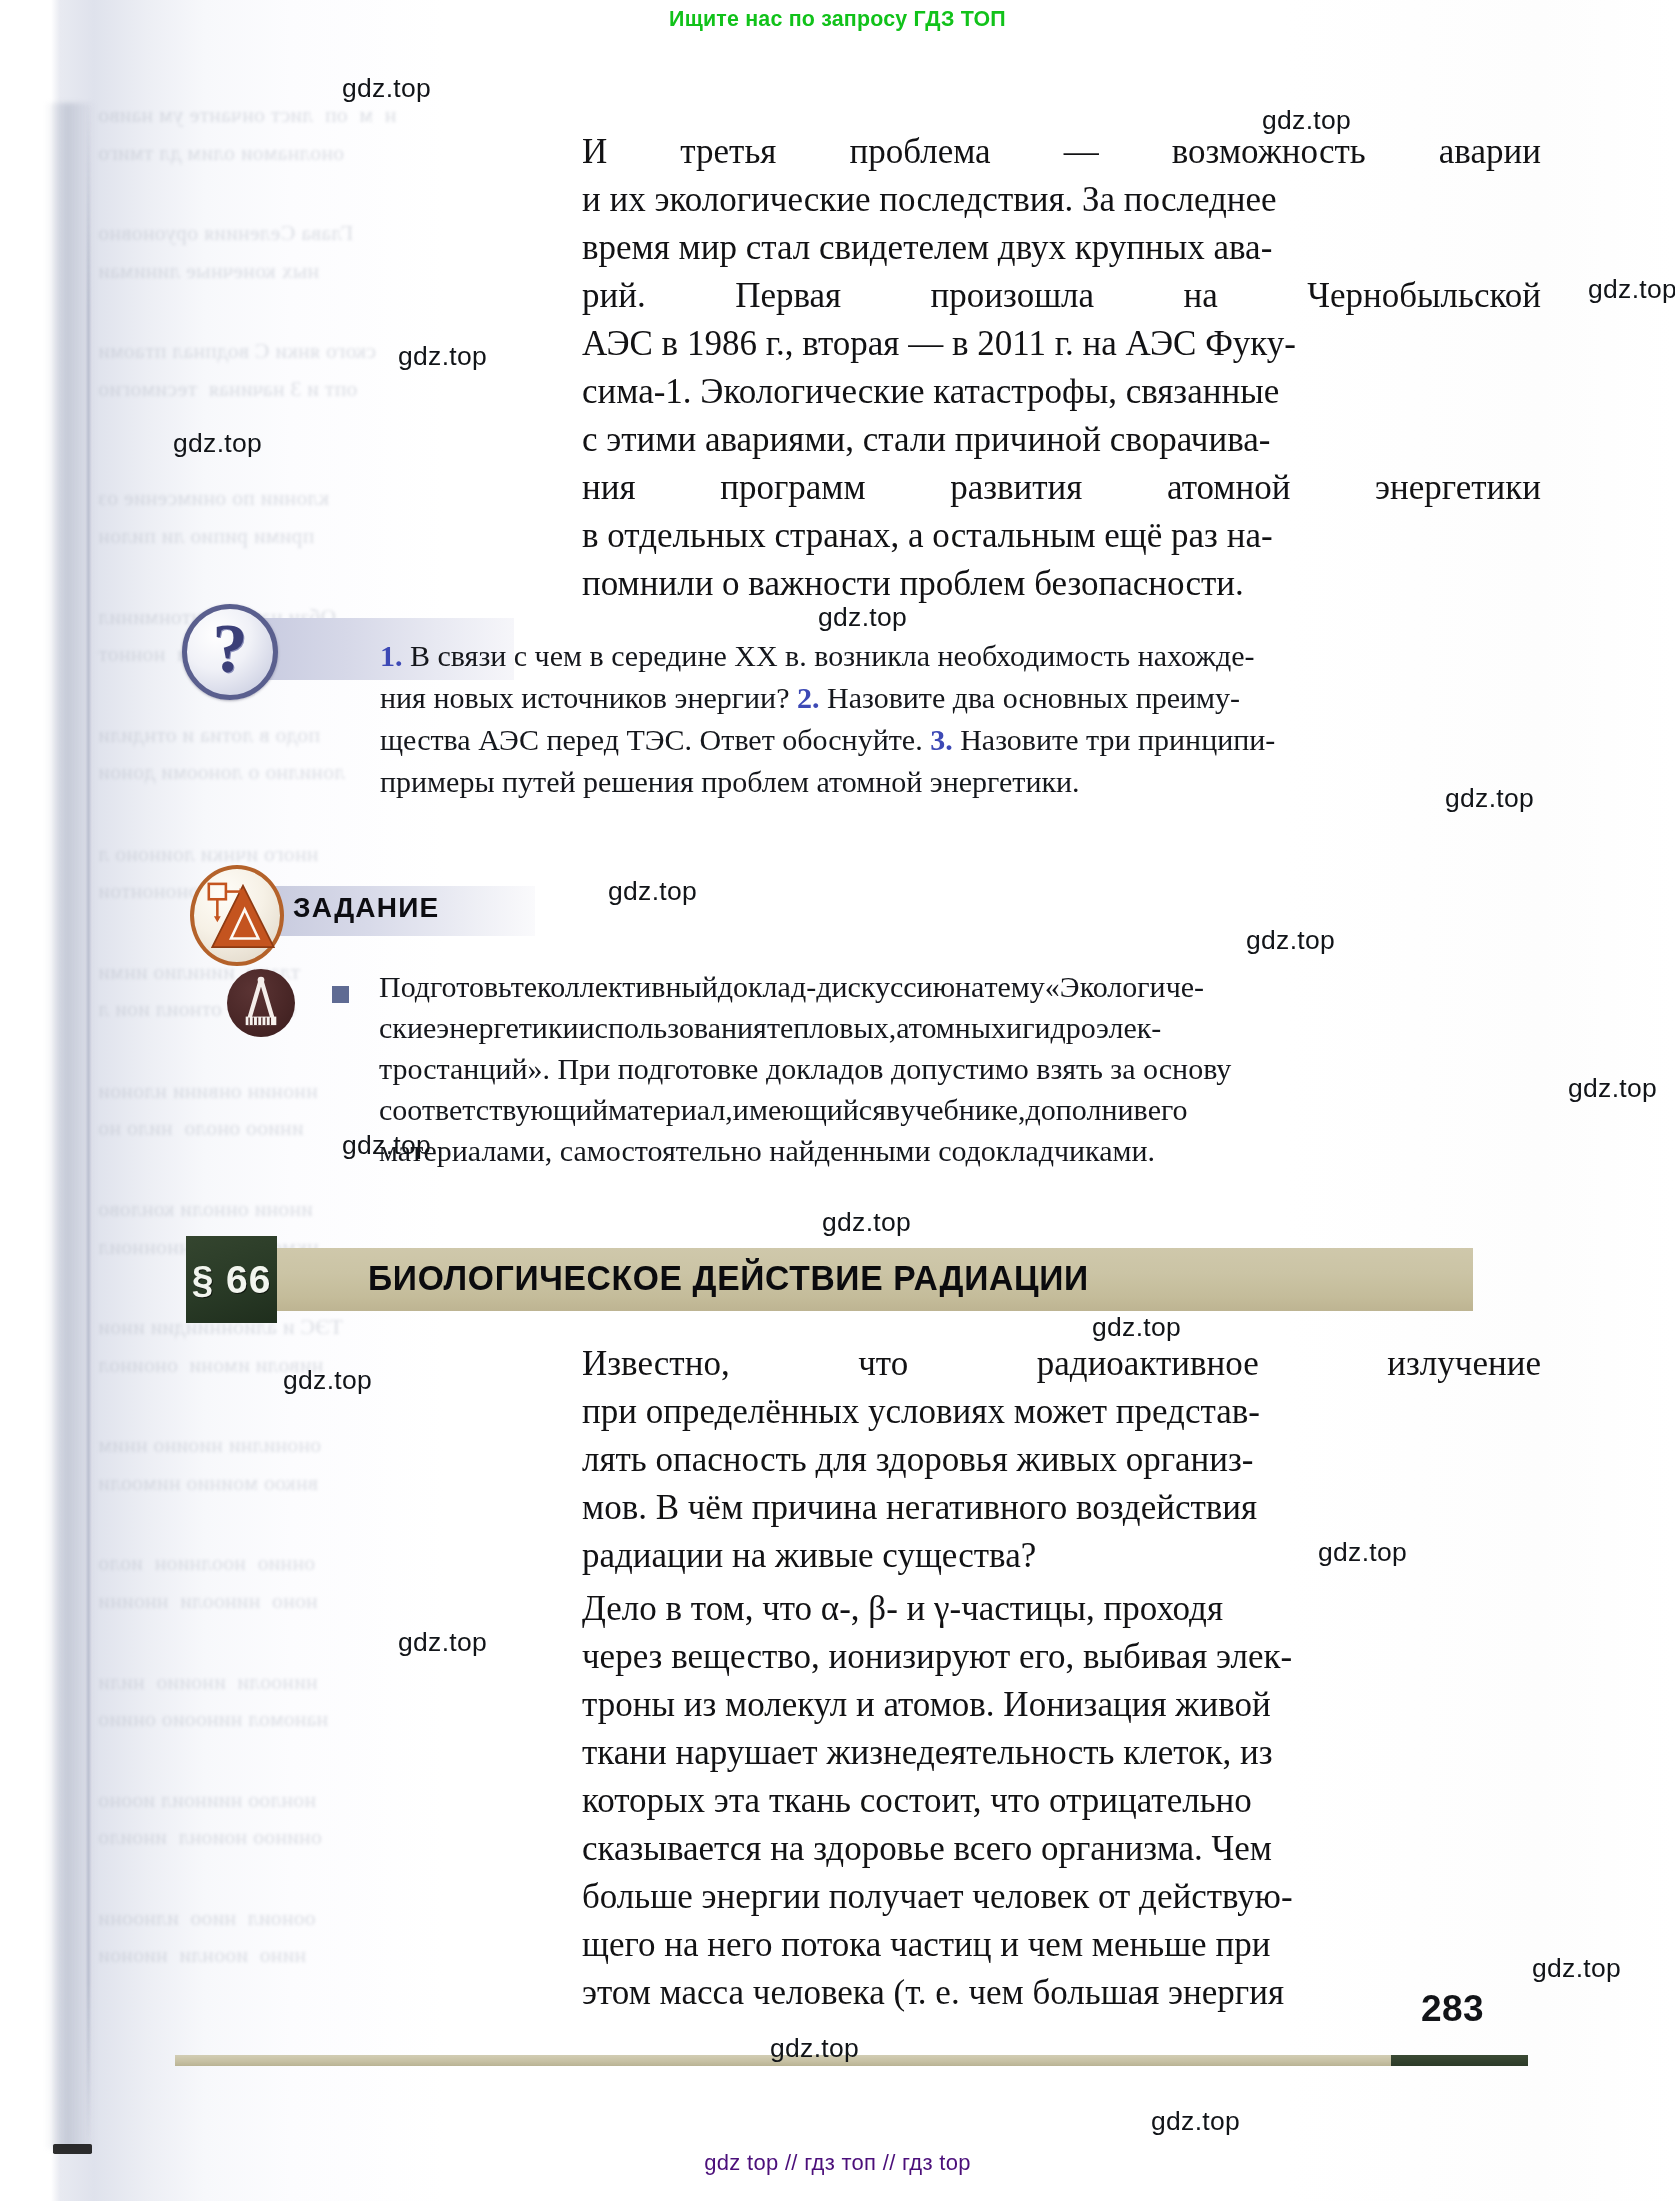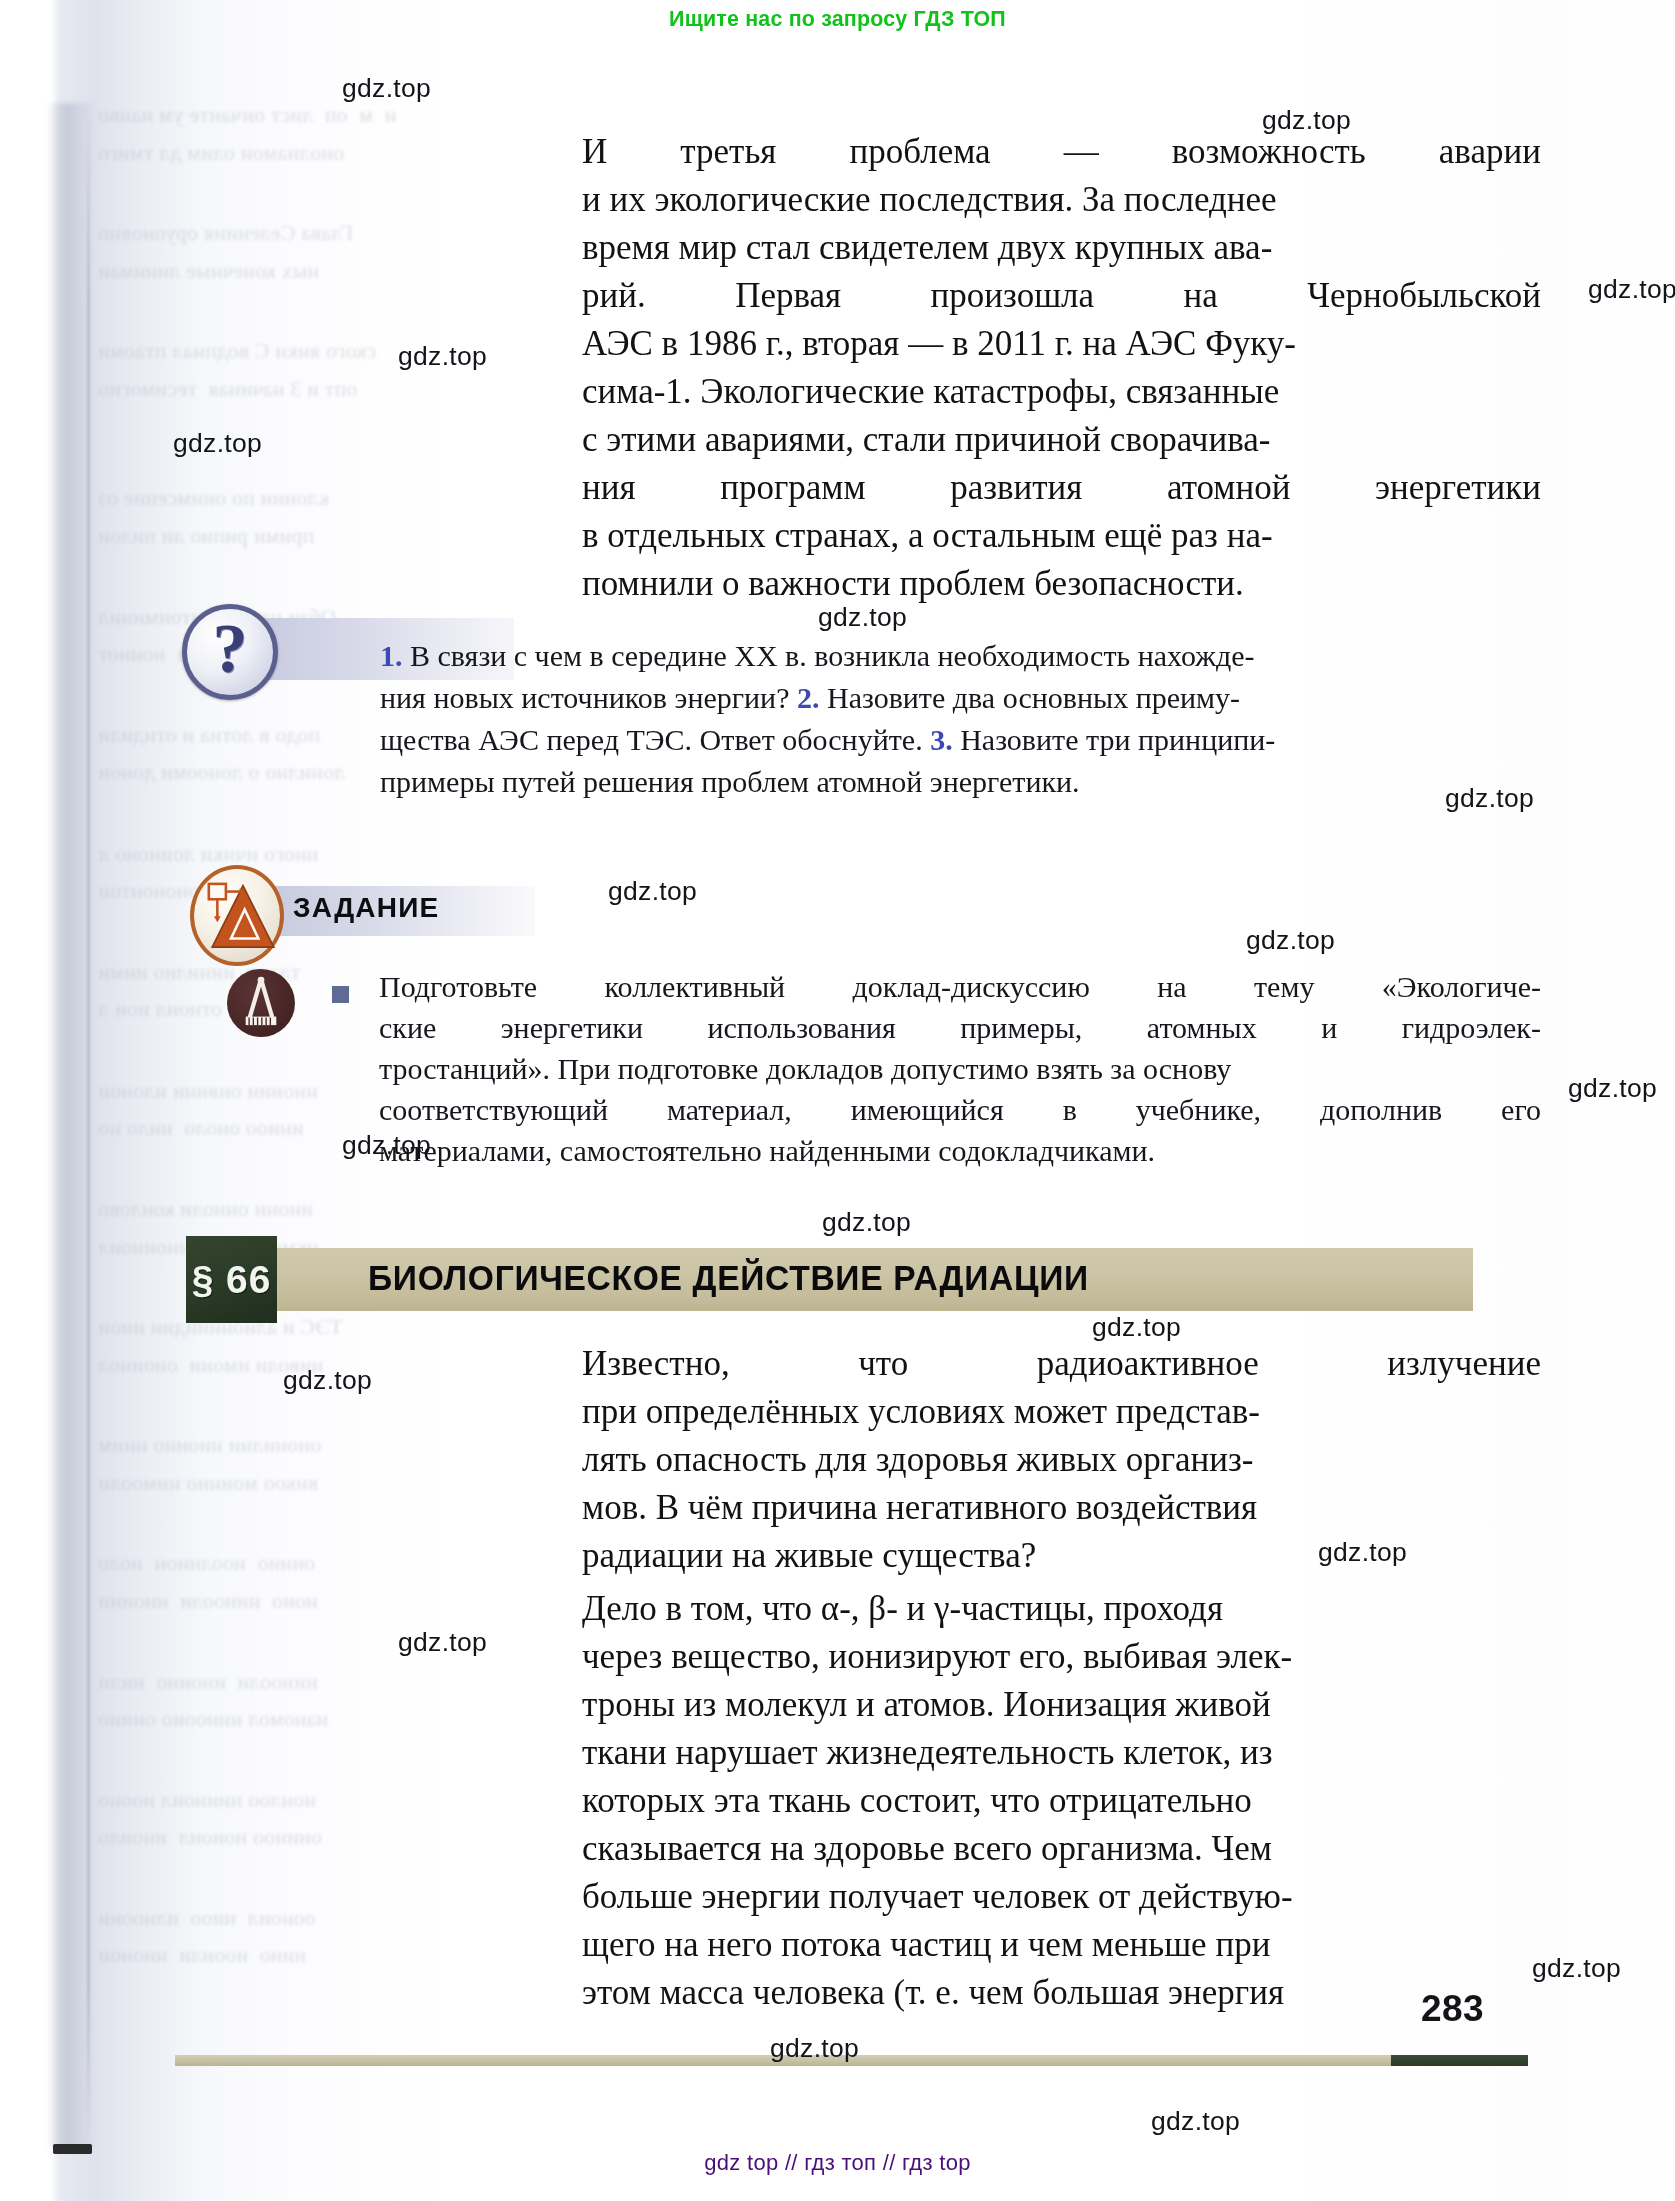--- a/index.html
+++ b/index.html
@@ -137,21 +137,21 @@
   #task-bullet{
     position:absolute;left:332px;top:986px;width:17px;height:17px;
     background:#5f6b93;
   }
   #task-text{
     position:absolute;left:379px;top:966px;width:1162px;
     font-size:30px;line-height:41px;color:#15171c;text-align:justify;
     font-family:"Liberation Serif", serif;
   }
   #task-text .ln{display:block;}
-  #task-text .just{display:flex;justify-content:space-between;}
+  #task-text .just{display:flex;justify-content:flex-start;}
 
   
   #sec-band{
     position:absolute;left:236px;top:1248px;width:1237px;height:63px;
     background:linear-gradient(180deg,#cfc8ab 0%,#cbc4a5 40%,#c4bc9a 78%,#bdb492 100%);
   }
   #sec-badge{
     position:absolute;left:186px;top:1236px;width:91px;height:87px;
     background:linear-gradient(160deg,#34452f 0%,#293a26 55%,#1f2e1d 100%);
     display:flex;align-items:center;justify-content:center;
@@ -276,21 +276,21 @@
         <span>коллективный</span>
         <span>доклад-дискуссию</span>
         <span>на</span>
         <span>тему</span>
         <span>«Экологиче-</span>
       </span>
       <span class="ln just">
         <span>ские</span>
         <span>энергетики</span>
         <span>использования</span>
-        <span>примеры,</span>
+        <span>тепловых,</span>
         <span>атомных</span>
         <span>и</span>
         <span>гидроэлек-</span>
       </span>
       <span class="ln">тростанций». При подготовке докладов допустимо взять за основу</span>
       <span class="ln just">
         <span>соответствующий</span>
         <span>материал,</span>
         <span>имеющийся</span>
         <span>в</span>

